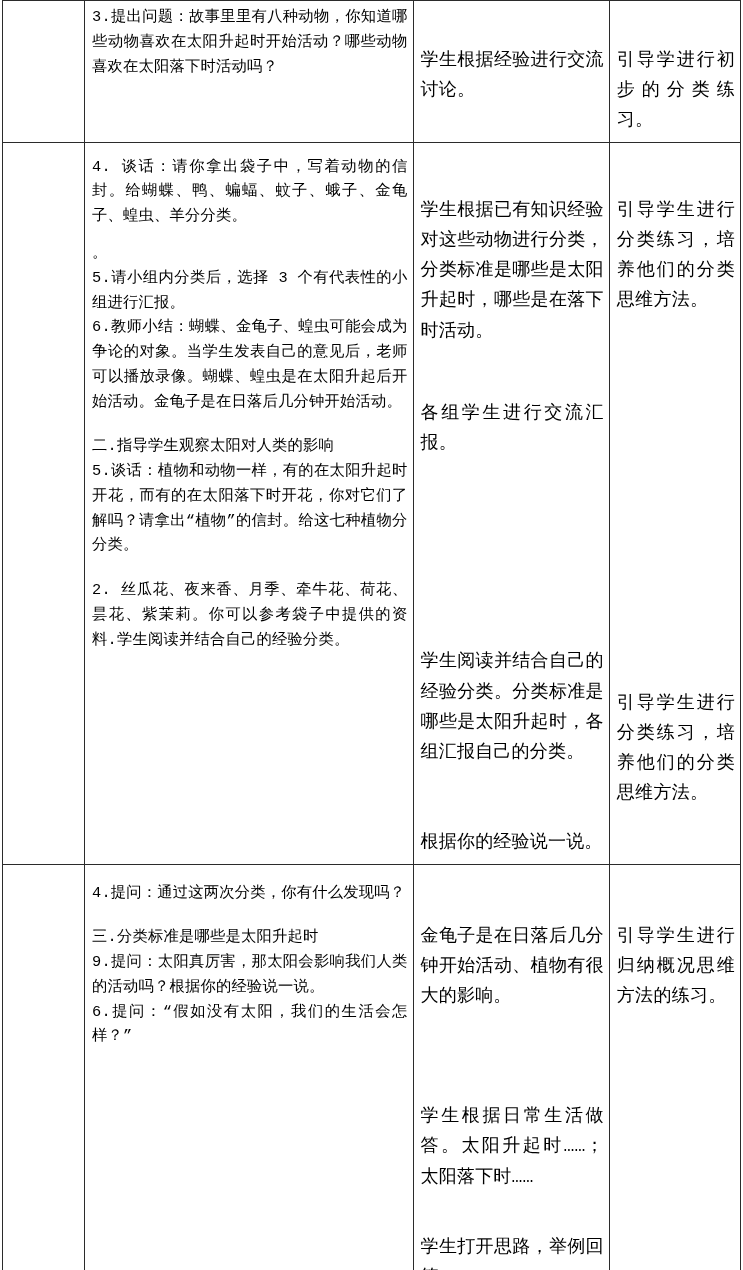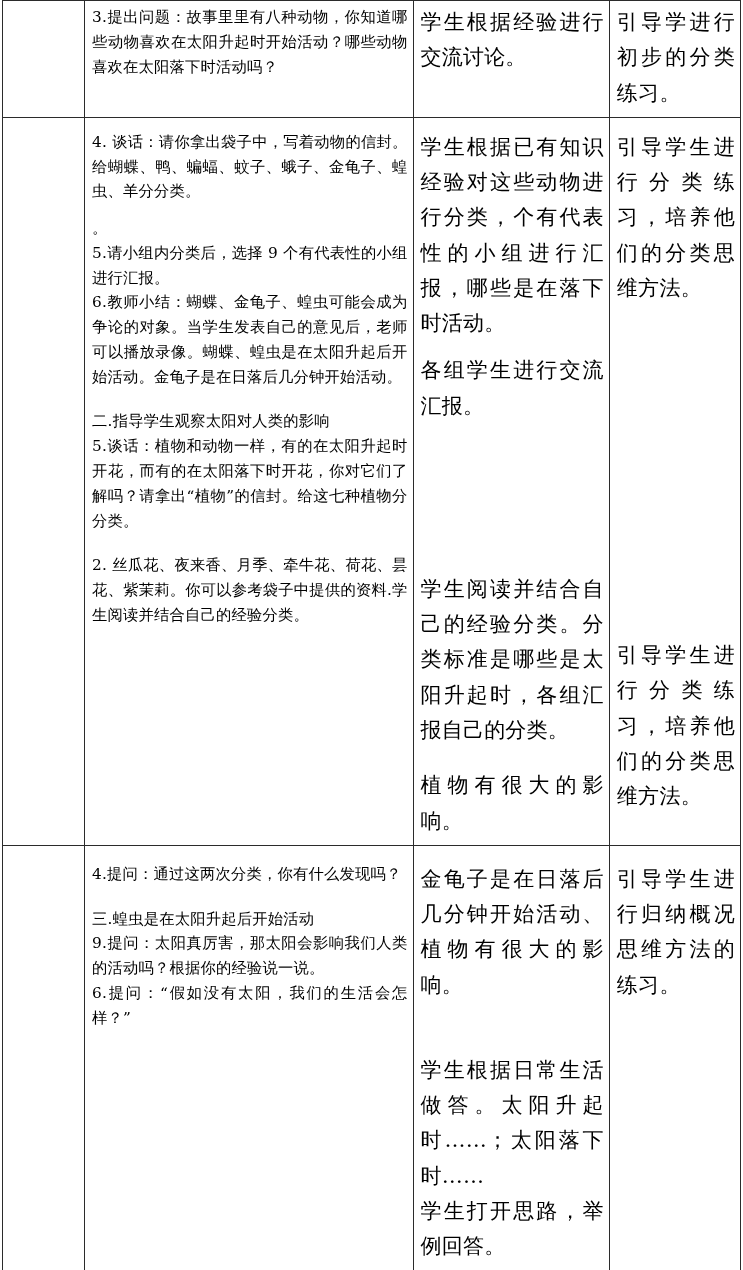--- a/index.html
+++ b/index.html
@@ -31,38 +31,40 @@
     vertical-align: top;
     padding: 0;
   }
   col.c-narrow { width: 82px; }
   col.c-main   { width: 328px; }
   col.c-mid    { width: 196px; }
   col.c-right  { width: 131px; }
 
   .cell-inner {
     padding: 4px 5px 6px 7px;
+    font-family: Liberation Mono, monospace;
   }
   .blk {
     font-size: 15.3px;
     line-height: 1.62;
     letter-spacing: 0.2px;
     text-align: justify;
     text-justify: inter-ideograph;
   }
   .gap-s { height: 12px; }
   .gap-m { height: 20px; }
   .gap-l { height: 30px; }
   .gap-xl { height: 44px; }
   .gap-xxl { height: 104px; }
   .gap-h { height: 8px; }
 
   .mid .blk, .right .blk {
-    font-size: 21px;
+    font-size: 18px;
     line-height: 1.68;
+    margin-top: 40px;
   }
   .right .blk {
     letter-spacing: 0.3px;
   }
 </style>
 </head>
 <body>
 
 <div class="page">
   <table class="lesson-table">
@@ -102,40 +104,40 @@
           <div class="cell-inner">
             <div class="blk"></div>
           </div>
         </td>
         <td class="main">
           <div class="cell-inner">
             <div class="gap-h"></div>
             <div class="blk">4. 谈话：请你拿出袋子中，写着动物的信封。给蝴蝶、鸭、蝙蝠、蚊子、蛾子、金龟子、蝗虫、羊分分类。</div>
             <div class="gap-s"></div>
             <div class="blk">。</div>
-            <div class="blk">5.请小组内分类后，选择 9 个有代表性的小组进行汇报。</div>
+            <div class="blk">5.请小组内分类后，选择 3 个有代表性的小组进行汇报。</div>
             <div class="blk">6.教师小结：蝴蝶、金龟子、蝗虫可能会成为争论的对象。当学生发表自己的意见后，老师可以播放录像。蝴蝶、蝗虫是在太阳升起后开始活动。金龟子是在日落后几分钟开始活动。</div>
             <div class="gap-m"></div>
             <div class="blk">二.指导学生观察太阳对人类的影响</div>
             <div class="blk">5.谈话：植物和动物一样，有的在太阳升起时开花，而有的在太阳落下时开花，你对它们了解吗？请拿出“植物”的信封。给这七种植物分分类。</div>
             <div class="gap-m"></div>
             <div class="blk">2. 丝瓜花、夜来香、月季、牵牛花、荷花、昙花、紫茉莉。你可以参考袋子中提供的资料.学生阅读并结合自己的经验分类。</div>
           </div>
         </td>
         <td class="mid">
           <div class="cell-inner">
             <div class="gap-h"></div>
-            <div class="blk">学生根据已有知识经验对这些动物进行分类，个有代表性的小组进行汇报，哪些是在落下时活动。</div>
+            <div class="blk">学生根据已有知识经验对这些动物进行分类，分类标准是哪些是太阳升起时，哪些是在落下时活动。</div>
             <div class="gap-s"></div>
             <div class="blk">各组学生进行交流汇报。</div>
             <div class="gap-xxl"></div>
             <div class="gap-xl"></div>
             <div class="blk">学生阅读并结合自己的经验分类。分类标准是哪些是太阳升起时，各组汇报自己的分类。</div>
             <div class="gap-m"></div>
-            <div class="blk">植物有很大的影响。</div>
+            <div class="blk">根据你的经验说一说。</div>
           </div>
         </td>
         <td class="right">
           <div class="cell-inner">
             <div class="gap-h"></div>
             <div class="blk">引导学生进行分类练习，培养他们的分类思维方法。</div>
             <div class="gap-xxl"></div>
             <div class="gap-xxl"></div>
             <div class="gap-xxl"></div>
             <div class="gap-m"></div>
@@ -148,21 +150,21 @@
         <td class="left">
           <div class="cell-inner">
             <div class="blk"></div>
           </div>
         </td>
         <td class="main">
           <div class="cell-inner">
             <div class="gap-s"></div>
             <div class="blk">4.提问：通过这两次分类，你有什么发现吗？</div>
             <div class="gap-m"></div>
-            <div class="blk">三.蝗虫是在太阳升起后开始活动</div>
+            <div class="blk">三.分类标准是哪些是太阳升起时</div>
             <div class="blk">9.提问：太阳真厉害，那太阳会影响我们人类的活动吗？根据你的经验说一说。</div>
             <div class="blk">6.提问：“假如没有太阳，我们的生活会怎样？”</div>
           </div>
         </td>
         <td class="mid">
           <div class="cell-inner">
             <div class="gap-s"></div>
             <div class="blk">金龟子是在日落后几分钟开始活动、植物有很大的影响。</div>
             <div class="gap-l"></div>
             <div class="gap-m"></div>

